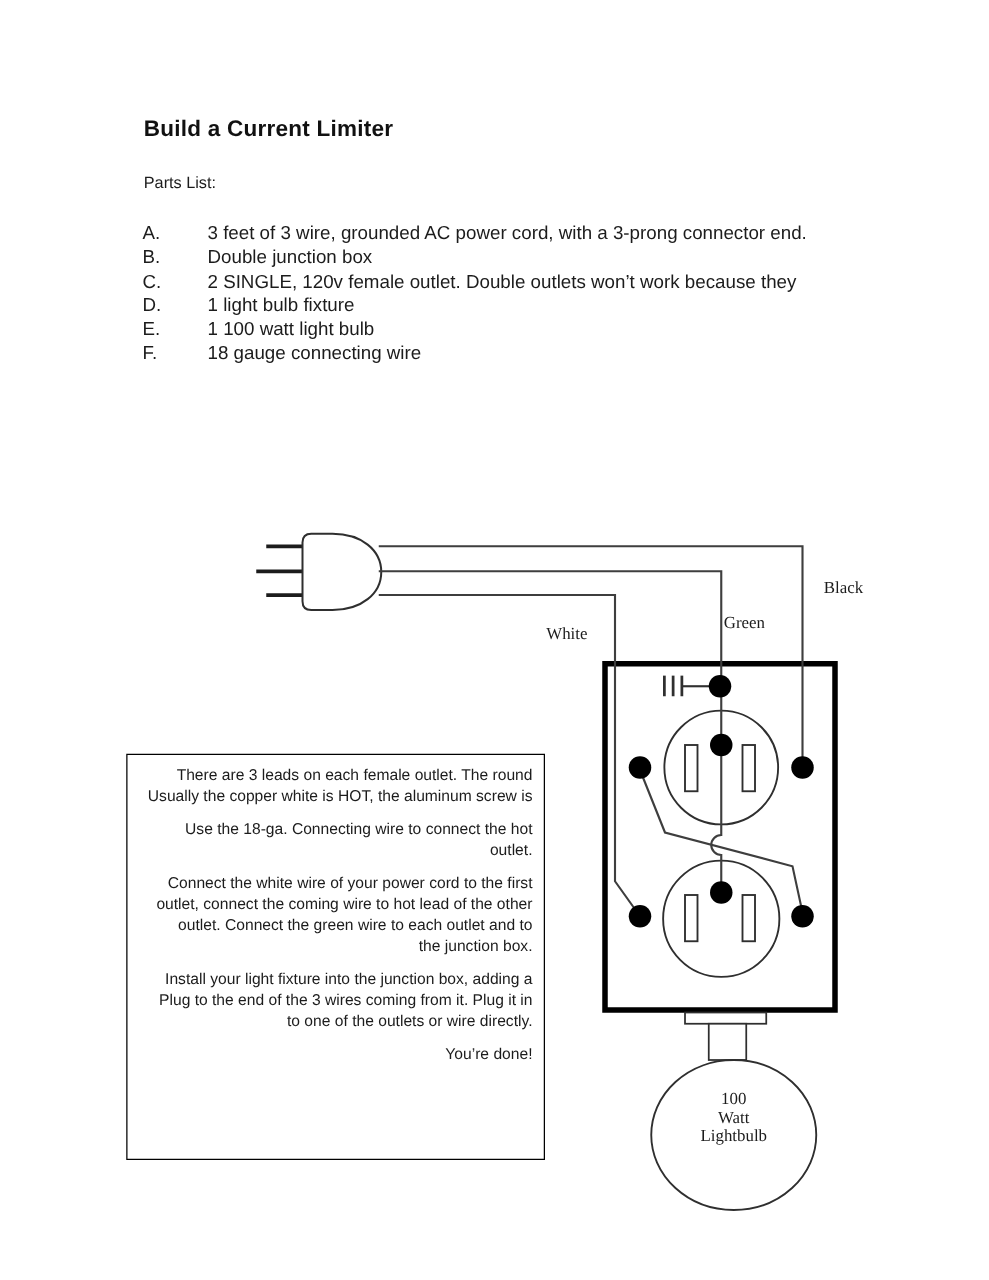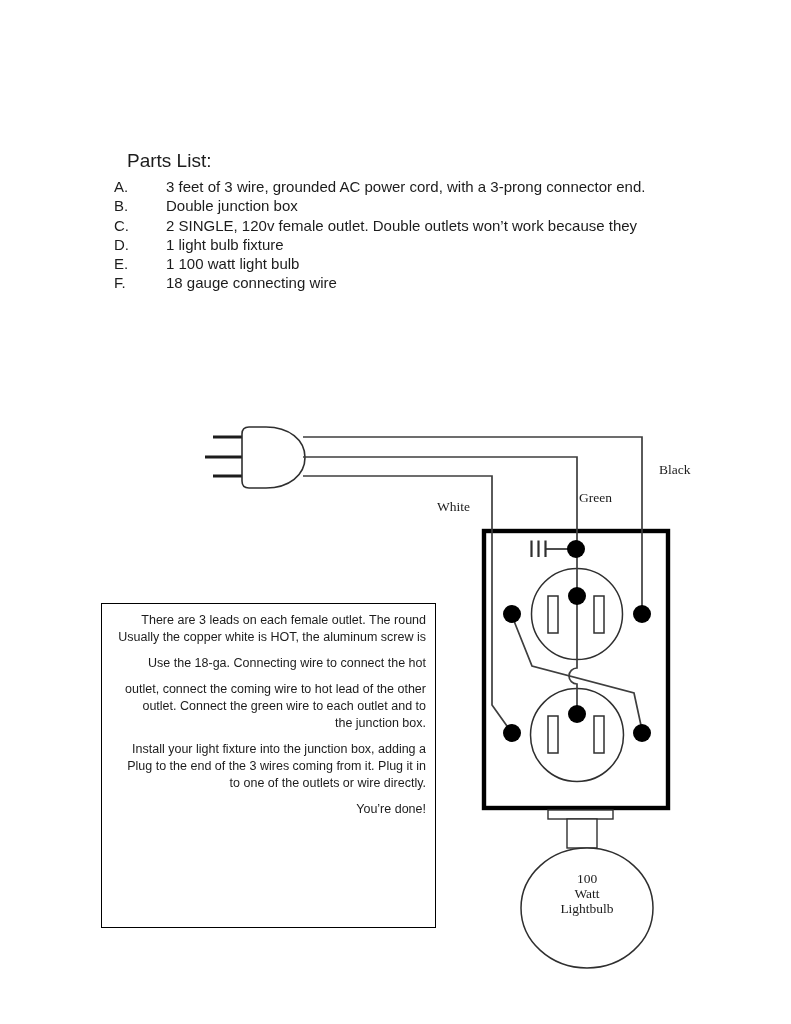--- a/index.html
+++ b/index.html
@@ -11,21 +11,21 @@
     color:#1c1c1c;
     overflow:hidden;
   }
   .page-title{
     position:absolute;left:115px;top:93px;
     font-size:18px;font-weight:bold;margin:0;color:#111;
     letter-spacing:0.2px;white-space:nowrap;
   }
   .parts-heading{
     position:absolute;left:115px;top:138px;
-    font-size:19px;margin:12px;white-space:nowrap;
+    font-size:13px;margin:0;white-space:nowrap;
   }
   .parts-list{
     position:absolute;left:114px;top:177px;width:600px;
     font-size:15px;
   }
   .prow{display:flex;line-height:19.3px;}
   .pletter{width:52px;flex:0 0 52px;}
   .ptext{white-space:nowrap;}
   .note-box{
     position:absolute;left:101px;top:603px;
@@ -41,20 +41,21 @@
   .diagram-label{
     font-family:"Liberation Serif", serif;
     font-size:13.5px;fill:#1c1c1c;
   }
 </style>
 </head>
 <body>
 
 <div class="page">
 
+  <h1 class="page-title">Build a Current Limiter</h1>
 
   <div class="parts-heading">Parts List:</div>
 
   <div class="parts-list">
     <div class="prow">
       <span class="pletter">A.</span>
       <span class="ptext">3 feet of 3 wire, grounded AC power cord, with a 3-prong connector end.</span>
     </div>
     <div class="prow">
       <span class="pletter">B.</span>
@@ -81,22 +82,24 @@
     </div>
   </div>
 
   <div class="note-box">
     <div class="para">
       <div class="nline">There are 3 leads on each female outlet. The round</div>
       <div class="nline">Usually the copper white is HOT, the aluminum screw is</div>
     </div>
     <div class="para">
       <div class="nline">Use the 18-ga. Connecting wire to connect the hot</div>
+      <div class="nline">outlet.</div>
     </div>
     <div class="para">
+      <div class="nline">Connect the white wire of your power cord to the first</div>
       <div class="nline">outlet, connect the coming wire to hot lead of the other</div>
       <div class="nline">outlet. Connect the green wire to each outlet and to</div>
       <div class="nline">the junction box.</div>
     </div>
     <div class="para">
       <div class="nline">Install your light fixture into the junction box, adding a</div>
       <div class="nline">Plug to the end of the 3 wires coming from it. Plug it in</div>
       <div class="nline">to one of the outlets or wire directly.</div>
     </div>
     <div class="para">

